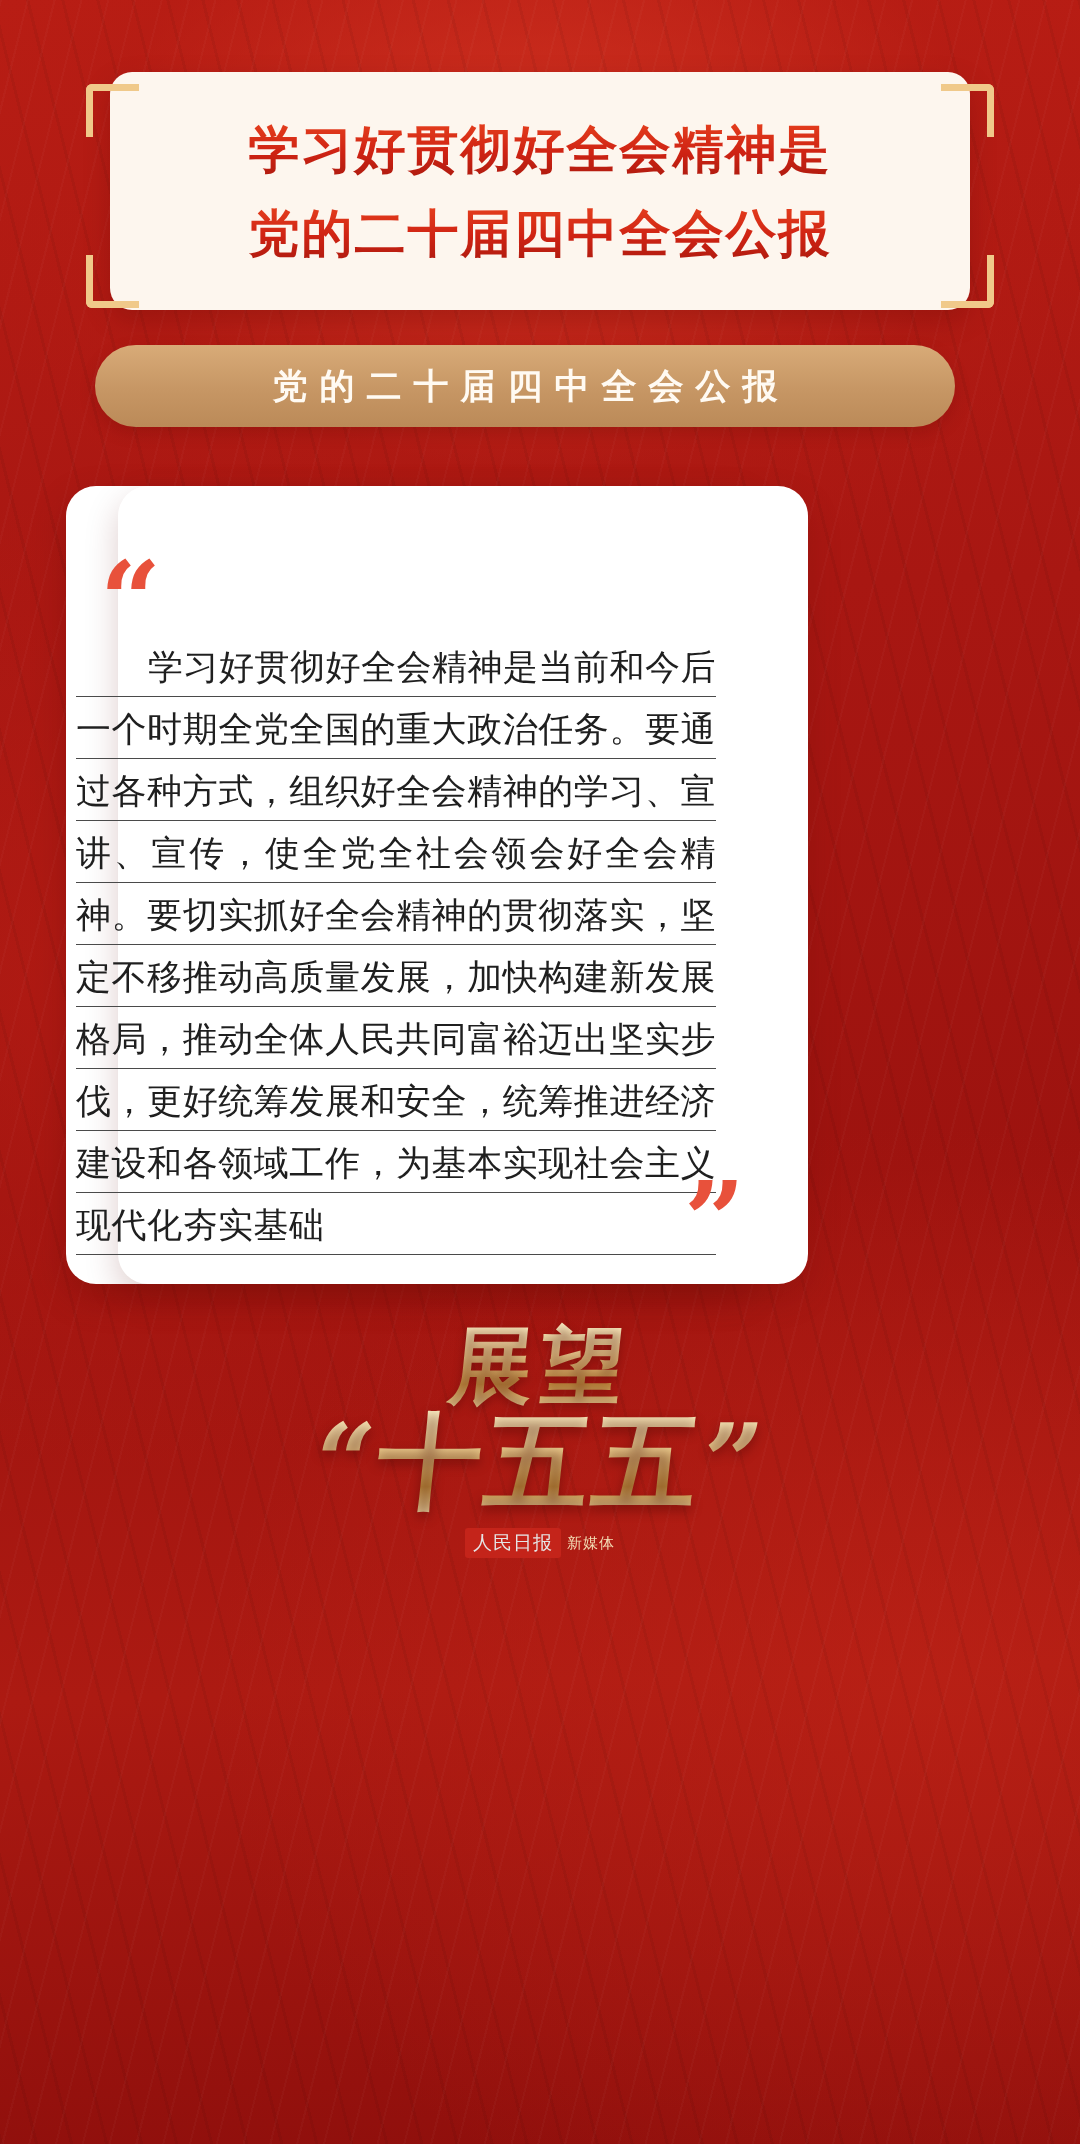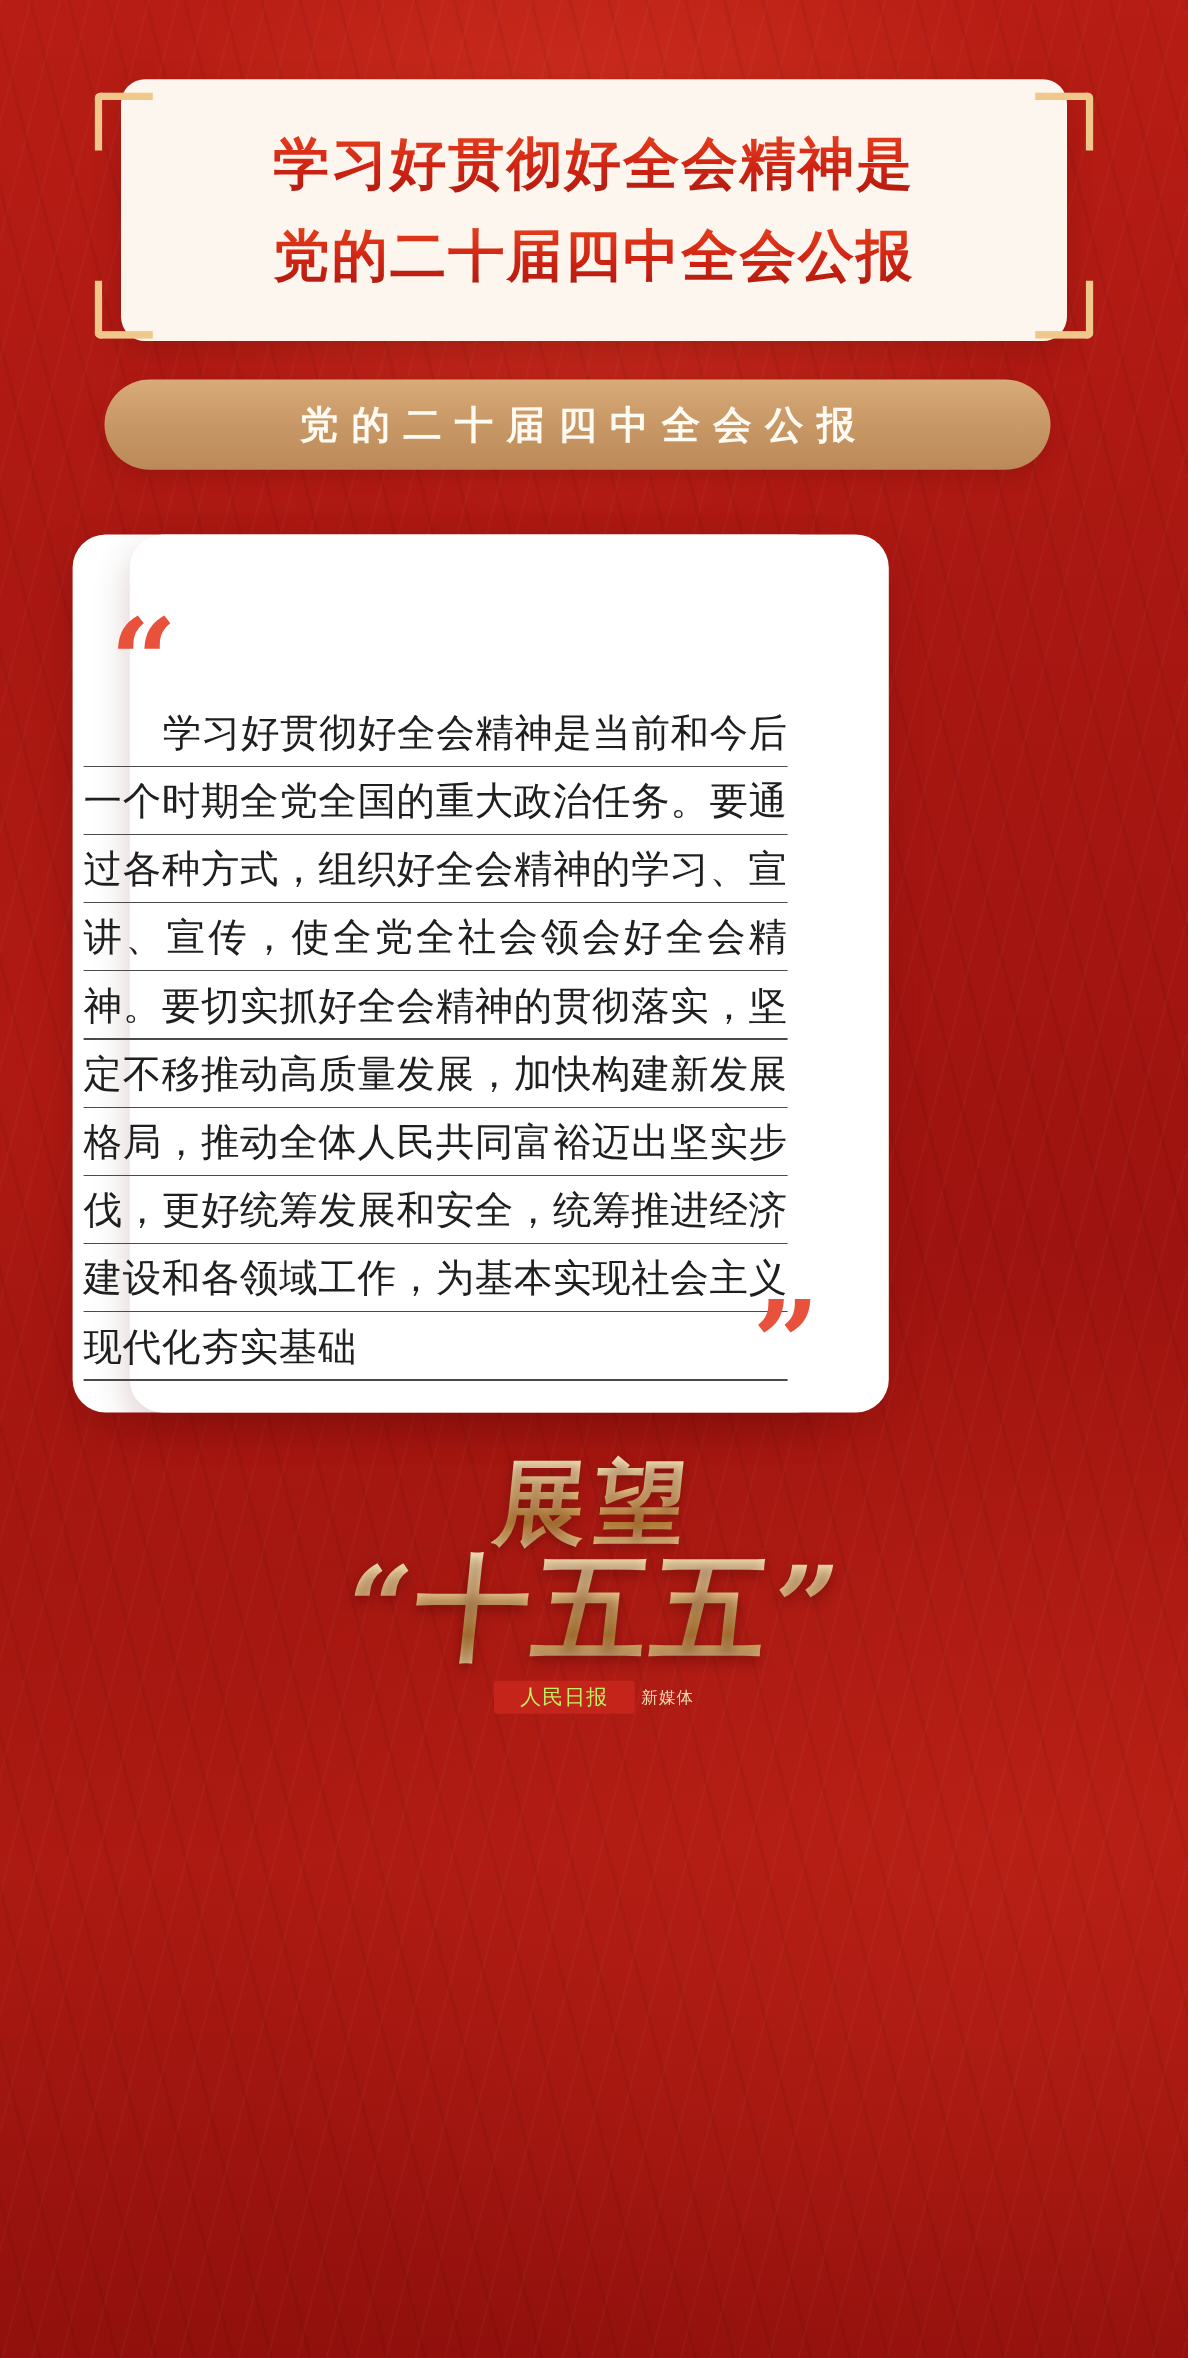--- a/index.html
+++ b/index.html
@@ -210,23 +210,23 @@
   .logo-credit {
     margin-top: 10px;
     display: flex;
     align-items: center;
     gap: 6px;
   }
   .credit-stamp {
     font-family: "DejaVu Serif", "Liberation Serif", serif;
     font-size: 19px;
     letter-spacing: 1px;
-    color: #bef264;
+    color: #e5e5e5;
     background: #c4241a;
-    padding: 2px 24px;
+    padding: 2px 8px;
     border-radius: 3px;
   }
   .credit-text {
     font-family: "DejaVu Sans", "Liberation Sans", sans-serif;
     font-size: 15px;
     letter-spacing: 1px;
     color: #f3dcb4;
   }
 </style>
 </head>

